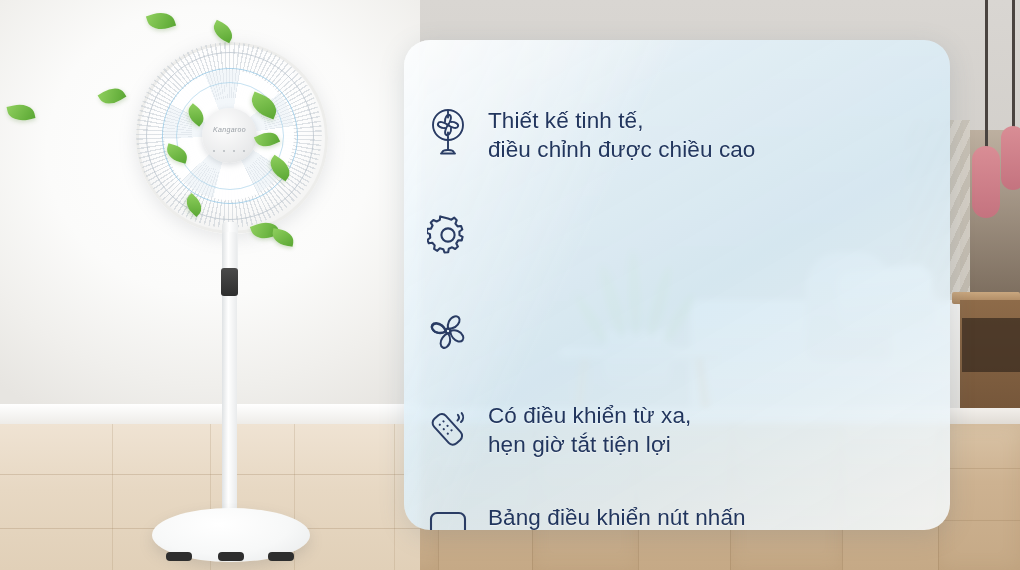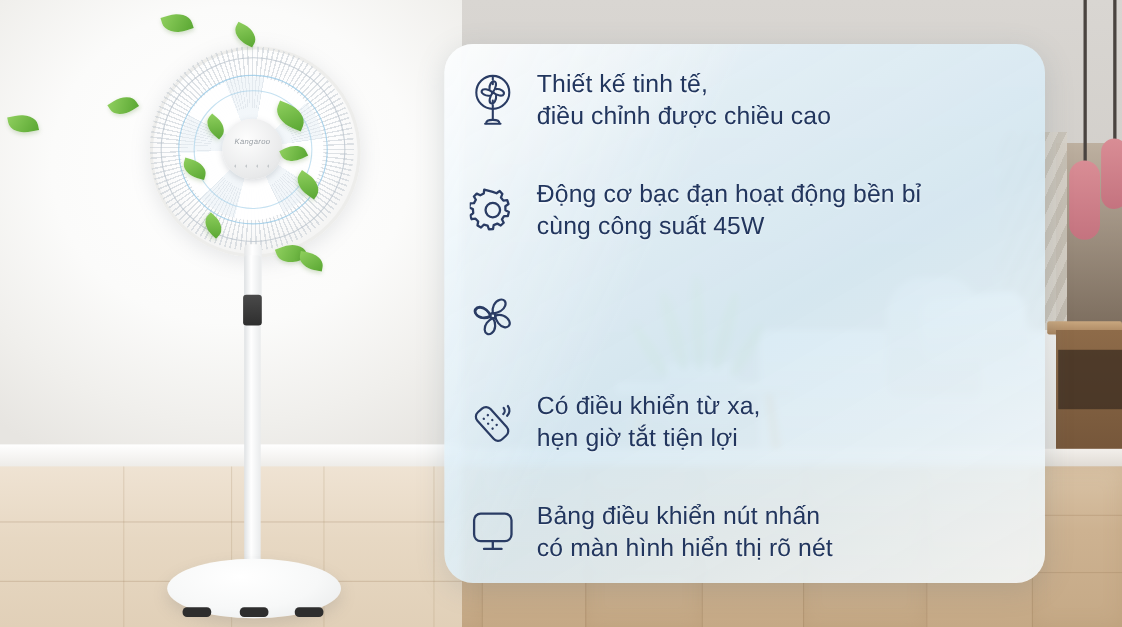--- a/index.html
+++ b/index.html
@@ -118,21 +118,21 @@
       rgba(228,241,248,.86) 74%,
       rgba(246,250,252,.88) 100%);
     box-shadow:0 6px 26px rgba(90,110,130,.18);
     backdrop-filter:blur(3px);}
   .panel-sheen{position:absolute;left:0;top:0;width:100%;height:100%;
     background:linear-gradient(115deg,rgba(255,255,255,.55) 0%,rgba(255,255,255,0) 36%);}
 
   .feat-list{position:absolute;left:0;top:0;width:100%;height:100%;
     padding:22px 18px 18px 14px;box-sizing:border-box;
     display:flex;flex-direction:column;justify-content:space-between;}
-  .feat{display:flex;align-items:center;gap:16px;padding-left:6px;}
+  .feat{display:flex;align-items:flex-start;gap:16px;padding-left:6px;margin-top:44px;}
   .feat-icon{flex:0 0 auto;width:48px;height:52px;display:flex;align-items:center;justify-content:center;color:#2a3c64;}
   .feat-icon svg{display:block;}
   .feat-text{font-size:22.5px;line-height:1.30;color:#22365e;letter-spacing:.1px;
     text-shadow:0 1px 1px rgba(255,255,255,.55);white-space:pre-line;}
 </style>
 </head>
 <body>
 
 <div id="stage">
 
@@ -252,22 +252,20 @@
 điều chỉnh được chiều cao</span>
       </div>
 
       <div class="feat">
         <span class="feat-icon">
           <svg width="42" height="42" viewBox="0 0 42 42" fill="none" stroke="currentColor" stroke-width="2.1" stroke-linecap="round" stroke-linejoin="round">
             <path d="M21 4.5l3.4 1.2 2.9-2.1 2.4 2.7-1.3 3.3 2.2 2.8 3.5-.4 1.2 3.5-2.9 2 .1 3.6 3.1 1.7-.9 3.6-3.5 0-1.9 3 1.6 3.1-2.7 2.5-3.1-1.7-3.3 1.4-.6 3.5-3.7.3-1.2-3.3-3.5-.9-2.5 2.5-3.2-1.9 .6-3.5-2.4-2.6-3.5 .5-1.4-3.4 2.8-2.2-.3-3.6-3.2-1.5 .7-3.7 3.5-.2 1.7-3.1-1.8-3 2.6-2.6 3.2 1.5 3.2-1.6 .4-3.5z"></path>
             <circle cx="21" cy="21" r="6.6"></circle>
           </svg>
         </span>
-        <span class="feat-text">Động cơ bạc đạn hoạt động bền bỉ
-cùng công suất 45W</span>
       </div>
 
       <div class="feat">
         <span class="feat-icon">
           <svg width="44" height="44" viewBox="0 0 44 44" fill="none" stroke="currentColor" stroke-width="2" stroke-linecap="round" stroke-linejoin="round">
             <g>
               <path d="M22 20c-1-5.5 1.5-11 6.5-12.5 3.6-1 6 1.8 4.8 5.4C31.9 17 27 19.6 22 20z"></path>
               <path d="M24 22c5.3-1.8 11 .2 13 5 1.4 3.4-1 6.2-4.7 5.4C28.2 31.6 25 27 24 22z"></path>
               <path d="M22 24c3.1 4.6 3 10.6-1 13.8-2.9 2.3-6.1.6-6.4-3.2-.3-4 3.1-8.5 7.4-10.6z"></path>
               <path d="M20 22c-4.8 2.8-10.8 2.4-13.6-1.9-2-3.1 0-6.1 3.8-6.1 4 0 8.4 3.7 9.8 8z"></path>

